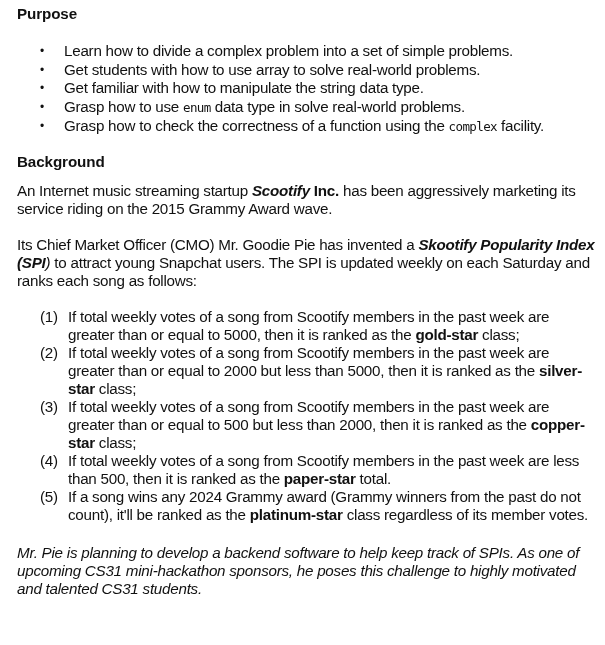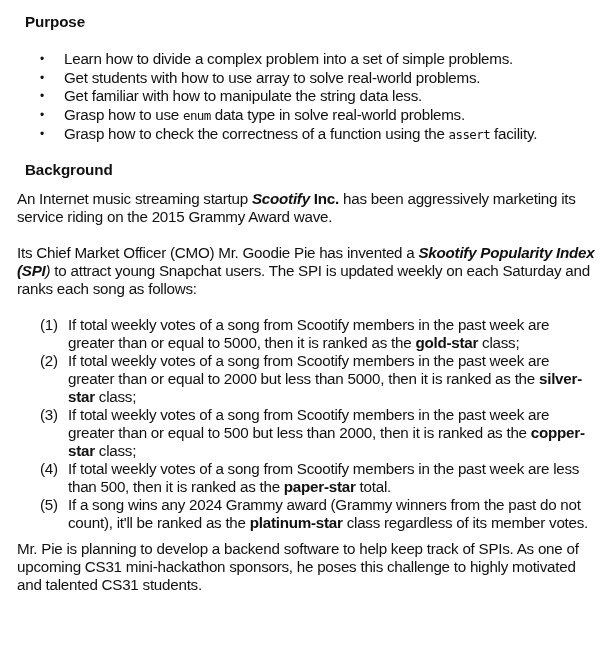--- a/index.html
+++ b/index.html
@@ -6,53 +6,53 @@
     body {
       width: 605px; height: 645px; overflow: hidden;
       font-family: "Liberation Sans", sans-serif;
       color: #111111;
       font-size: 15.2px;
       letter-spacing: -0.25px;
       position: relative;
     }
     .page { position: absolute; left: 17px; top: 4px; width: 580px; }
     h2 {
-      font-size: 15.2px; font-weight: bold; margin: 8px; line-height: 20px;
+      font-size: 15.2px; font-weight: bold; margin: 0; line-height: 20px;
       letter-spacing: -0.1px;
     }
     ul.purpose {
       list-style: none; margin: 18px 0 0 0; padding: 0;
     }
     ul.purpose li {
       position: relative; padding-left: 47px; line-height: 18.5px;
     }
     ul.purpose li .bullet {
       position: absolute; left: 23px; top: 0; font-size: 12px;
     }
     .mono { font-family: "DejaVu Sans Mono", monospace; font-size: 12.5px; letter-spacing: -0.6px; text-align: right; }
     p { margin: 0; line-height: 18px; }
     .bg-heading { margin-top: 15px; }
     .para1 { margin-top: 10px; }
     .para2 { margin-top: 18px; }
     ol.rules { list-style: none; margin: 18px 0 0 0; padding: 0; }
     ol.rules li { position: relative; padding-left: 51px; line-height: 18px; padding-right: 8px; }
     ol.rules li .num { position: absolute; left: 23px; top: 0; }
-    .para3 { margin-top: 8px; }
+    .para3 { margin-top: 20px; font-style: italic; }
   </style>
 </head>
 <body>
 
 <div class="page">
   <h2>Purpose</h2>
   <ul class="purpose">
     <li><span class="bullet">•</span><span>Learn how to divide a complex problem into a set of simple problems.</span></li>
     <li><span class="bullet">•</span><span>Get students with how to use array to solve real-world problems.</span></li>
-    <li><span class="bullet">•</span><span>Get familiar with how to manipulate the string data less.</span></li>
+    <li><span class="bullet">•</span><span>Get familiar with how to manipulate the string data type.</span></li>
     <li><span class="bullet">•</span><span>Grasp how to use </span><span class="mono">enum</span><span> data type in solve real-world problems.</span></li>
-    <li><span class="bullet">•</span><span>Grasp how to check the correctness of a function using the </span><span class="mono">assert</span><span> facility.</span></li>
+    <li><span class="bullet">•</span><span>Grasp how to check the correctness of a function using the </span><span class="mono">complex</span><span> facility.</span></li>
   </ul>
 
   <h2 class="bg-heading">Background</h2>
 
   <p class="para1"><span>An Internet music streaming startup </span><b><i>Scootify</i><span> Inc.</span></b><span> has been aggressively marketing its service riding on the 2015 Grammy Award wave.</span></p>
 
   <p class="para2"><span>Its Chief Market Officer (CMO) Mr. Goodie Pie has invented a </span><b><i>Skootify Popularity Index (SPI</i></b><i>)</i><span> to attract young Snapchat users. The SPI is updated weekly on each Saturday and ranks each song as follows:</span></p>
 
   <ol class="rules">
     <li><span class="num">(1)</span><span>If total weekly votes of a song from Scootify members in the past week are greater than or equal to 5000, then it is ranked as the </span><b>gold-star</b><span> class;</span></li>

